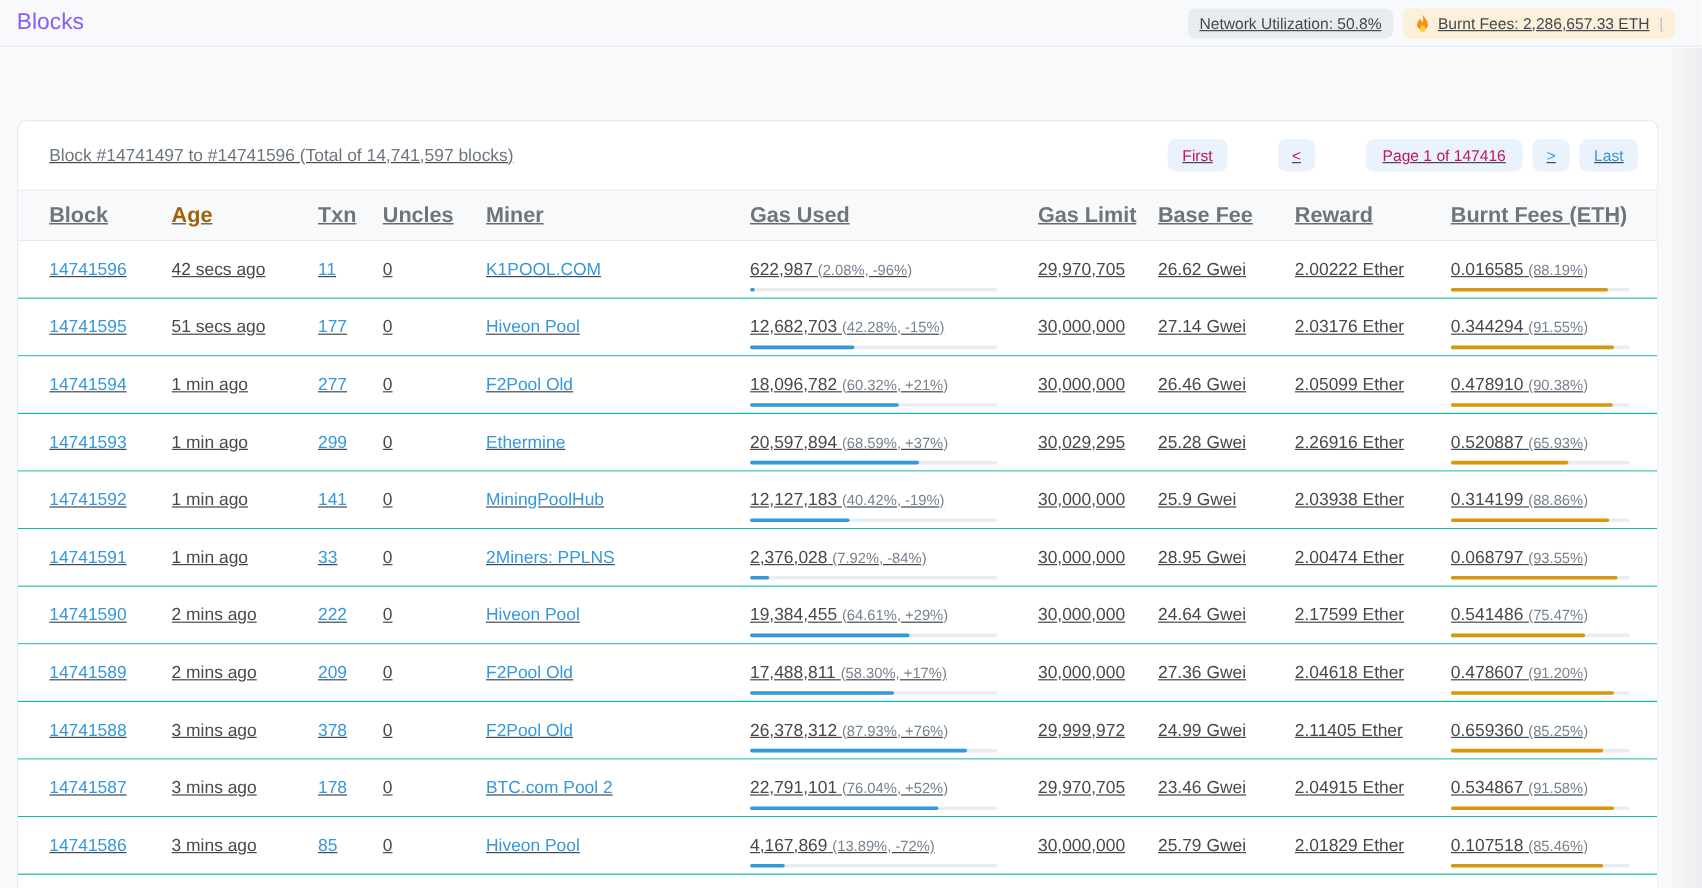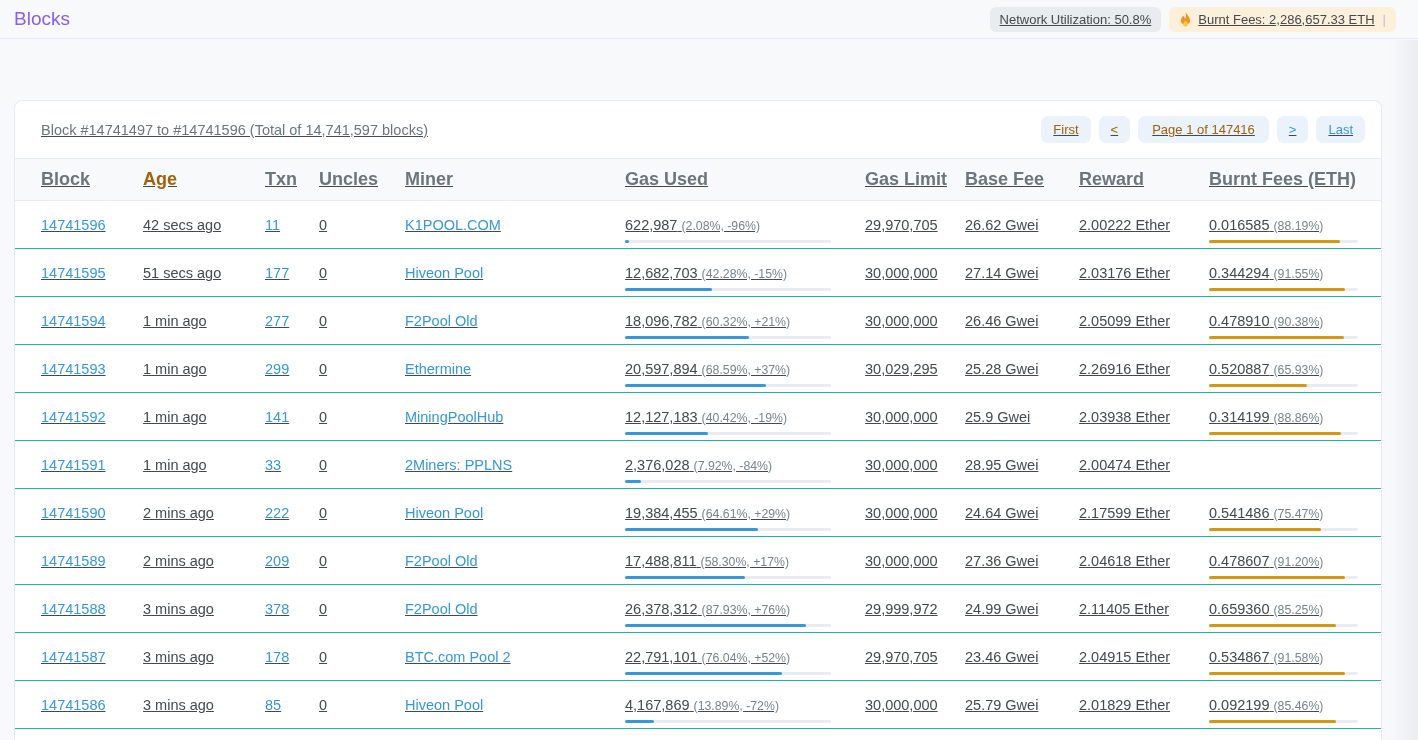--- a/index.html
+++ b/index.html
@@ -36,21 +36,21 @@
     display:flex; align-items:center; justify-content:space-between;
     padding:15px 16px 15px 26px; border-bottom:1px solid #e7eaf3;
   }
   .range-text { color:#6c757e; font-size:14.5px; }
   .pagination { display:flex; gap:8px; align-items:center; }
   .pg-btn {
     background:#eaf2fb; border:none; border-radius:7px;
     font-size:13px; padding:7px 12px; cursor:pointer;
     color:#3498db; font-family:inherit; line-height:1;
   }
-  .pg-btn.disabled { color:#a16207; cursor:default; }
+  .pg-btn.disabled { color:#be185d; cursor:default;margin-left:34px; }
   .pg-info { padding:7px 14px; }
   
   .grid-row {
     display:grid;
     grid-template-columns:102px 122px 54px 86px 220px 240px 100px 114px 130px 1fr;
     padding:0 16px 0 26px; align-items:center;
   }
   .thead {
     background:#f8f9fa; border-bottom:1px solid #e7eaf3;
     height:42px; font-weight:700; color:#6c757e; font-size:18px;
@@ -258,20 +258,27 @@
     <div class="cell-with-bar nowrap">
       <span class="nowrap"><span>2,376,028</span>
       <span class="muted">(7.92%, -84%)</span></span>
       <span class="bar-track gas-track">
             <span class="bar-fill fill-blue" style="display: block; width: 7.92%;"></span>
           </span>
     </div>
     <span class="nowrap">30,000,000</span>
     <span class="nowrap">28.95 Gwei</span>
     <span class="nowrap">2.00474 Ether</span>
+    <div class="cell-with-bar nowrap">
+      <span class="nowrap"><span>0.068797</span>
+      <span class="muted">(93.55%)</span></span>
+      <span class="bar-track burnt-track">
+            <span class="bar-fill fill-orange" style="display: block; width: 93.55%;"></span>
+          </span>
+    </div>
   </div>
 
   <div class="grid-row trow">
     <a class="lnk nowrap">14741590</a>
     <span class="nowrap">2 mins ago</span>
     <a class="lnk nowrap">222</a>
     <span class="nowrap">0</span>
     <a class="lnk nowrap">Hiveon Pool</a>
     <div class="cell-with-bar nowrap">
       <span class="nowrap"><span>19,384,455</span>
@@ -377,21 +384,21 @@
       <span class="nowrap"><span>4,167,869</span>
       <span class="muted">(13.89%, -72%)</span></span>
       <span class="bar-track gas-track">
             <span class="bar-fill fill-blue" style="display: block; width: 13.89%;"></span>
           </span>
     </div>
     <span class="nowrap">30,000,000</span>
     <span class="nowrap">25.79 Gwei</span>
     <span class="nowrap">2.01829 Ether</span>
     <div class="cell-with-bar nowrap">
-      <span class="nowrap"><span>0.092199</span>
+      <span class="nowrap"><span>0.107518</span>
       <span class="muted">(85.46%)</span></span>
       <span class="bar-track burnt-track">
             <span class="bar-fill fill-orange" style="display: block; width: 85.46%;"></span>
           </span>
     </div>
   </div>
 </div>
 </div>
 
 <div class="right-shade"></div>

